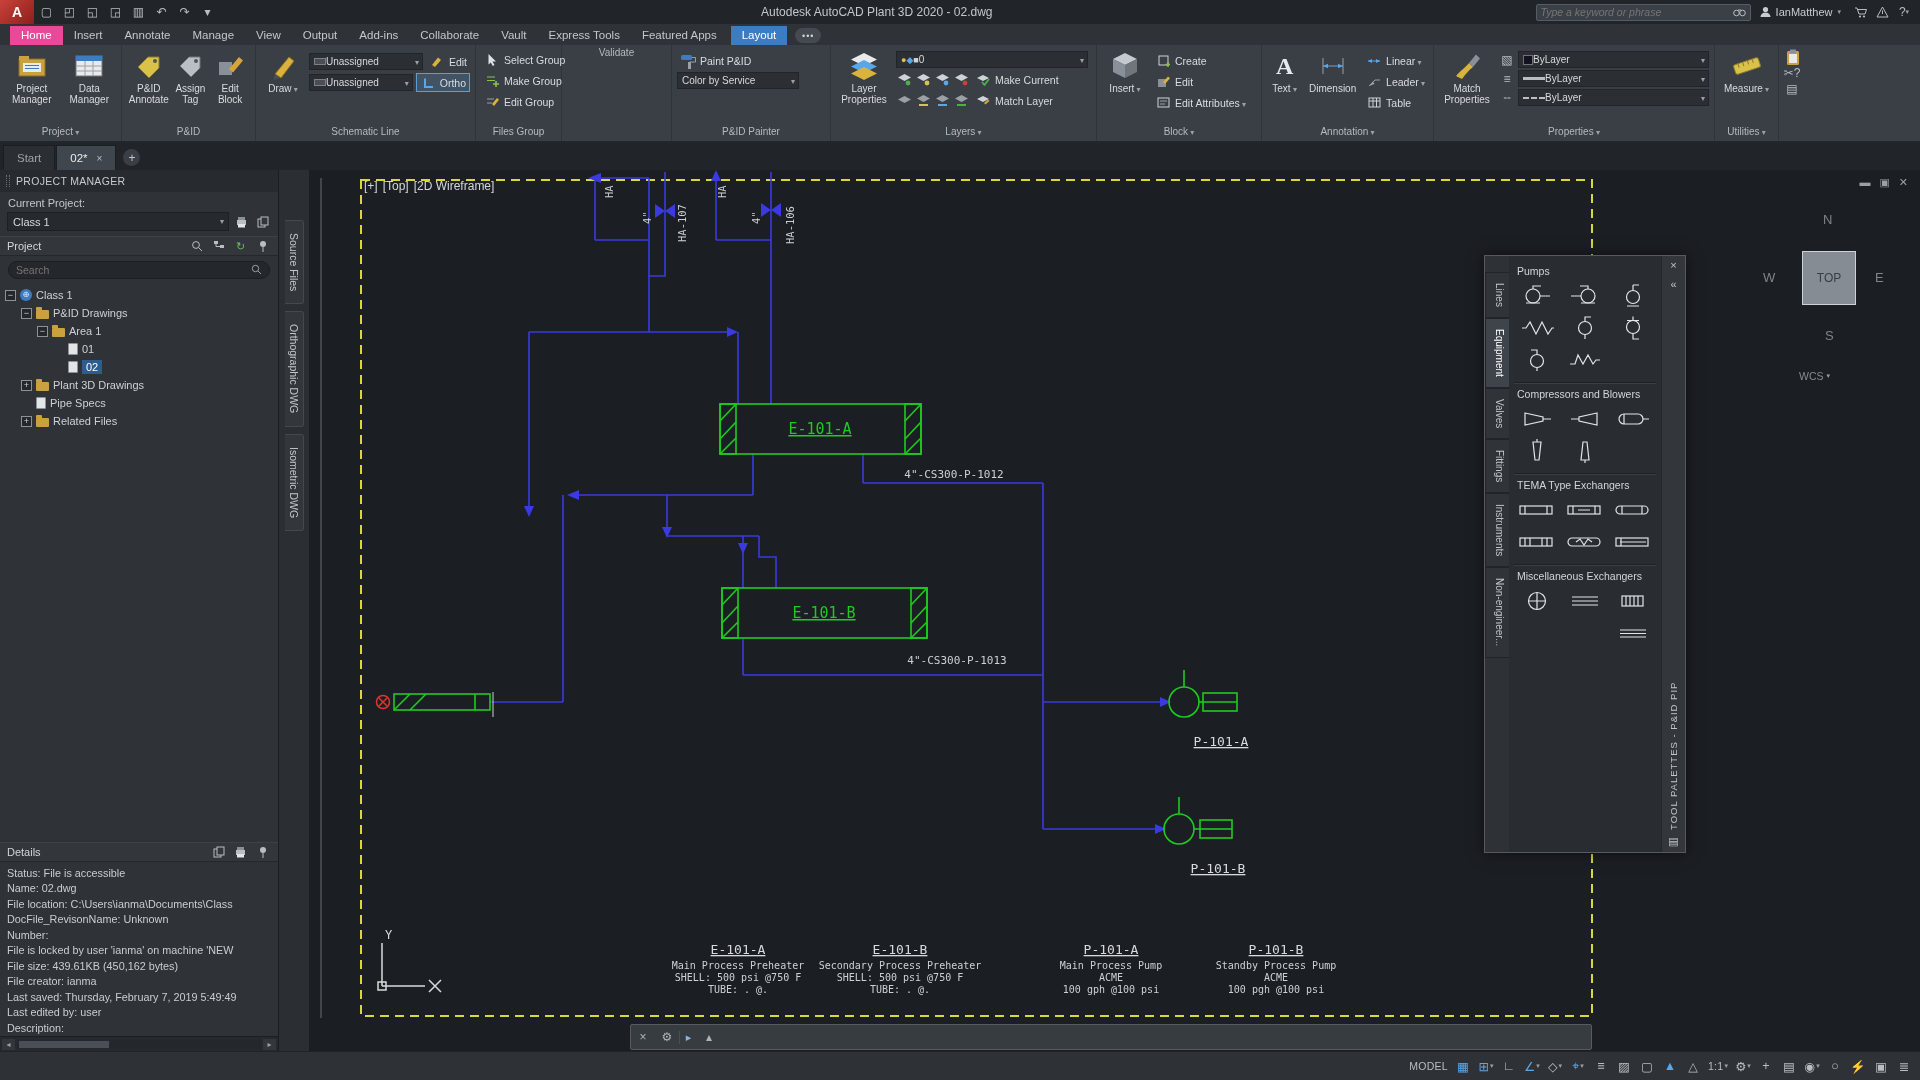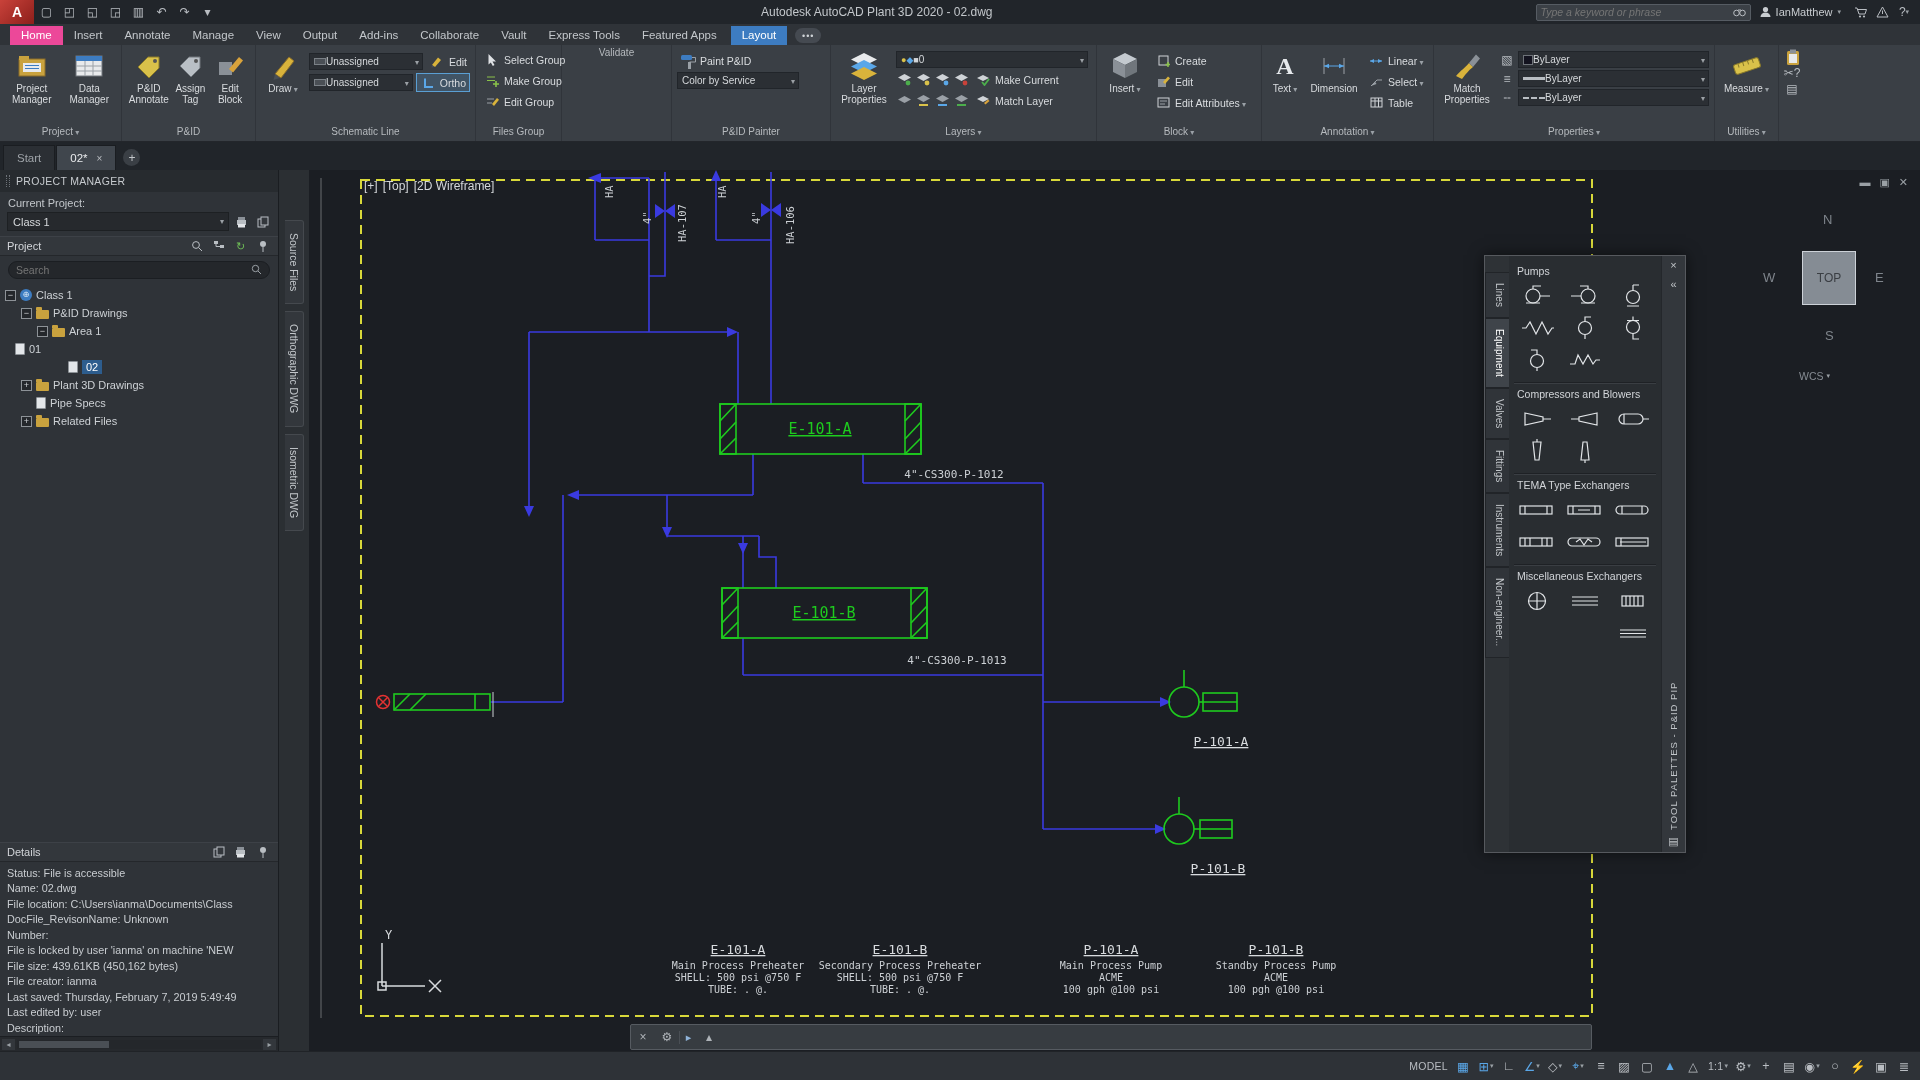--- a/index.html
+++ b/index.html
@@ -537,21 +537,21 @@
               </span>
             <span class="has-menu">Linear</span>
           </div>
           <div class="sbtn">
             <span class="sicon">
                 <svg width="14" height="11">
                   <path d="M2 10 L8 4 H13" stroke="#9aa0a6" fill="none"></path>
                   <polygon points="2,10 6,5.5 7.5,8" fill="#9aa0a6"></polygon>
                 </svg>
               </span>
-            <span class="has-menu">Select</span>
+            <span class="has-menu">Leader</span>
           </div>
           <div class="sbtn">
             <span class="sicon">
                 <svg width="13" height="11">
                   <rect x="1" y="1" width="11" height="9" fill="none" stroke="#cfd3d7"></rect>
                   <path d="M1 4 H12 M5 1 V10 M8.5 1 V10" stroke="#cfd3d7"></path>
                 </svg>
               </span>
             <span>Table</span>
           </div>
@@ -715,21 +715,21 @@
         <div class="tree-row" style="padding-left:21px">
           <span class="expander">−</span>
           <span class="ticon-folder"></span>
           <span class="tlabel">P&amp;ID Drawings</span>
         </div>
         <div class="tree-row" style="padding-left:37px">
           <span class="expander">−</span>
           <span class="ticon-folder"></span>
           <span class="tlabel">Area 1</span>
         </div>
-        <div class="tree-row" style="">
+        <div class="tree-row" style="padding-left:53px">
           <span class="exp-spacer"></span>
           <span class="ticon-page"></span>
           <span class="tlabel">01</span>
         </div>
         <div class="tree-row selected" style="padding-left:53px">
           <span class="exp-spacer"></span>
           <span class="ticon-page"></span>
           <span class="tlabel">02</span>
         </div>
         <div class="tree-row" style="padding-left:21px">

